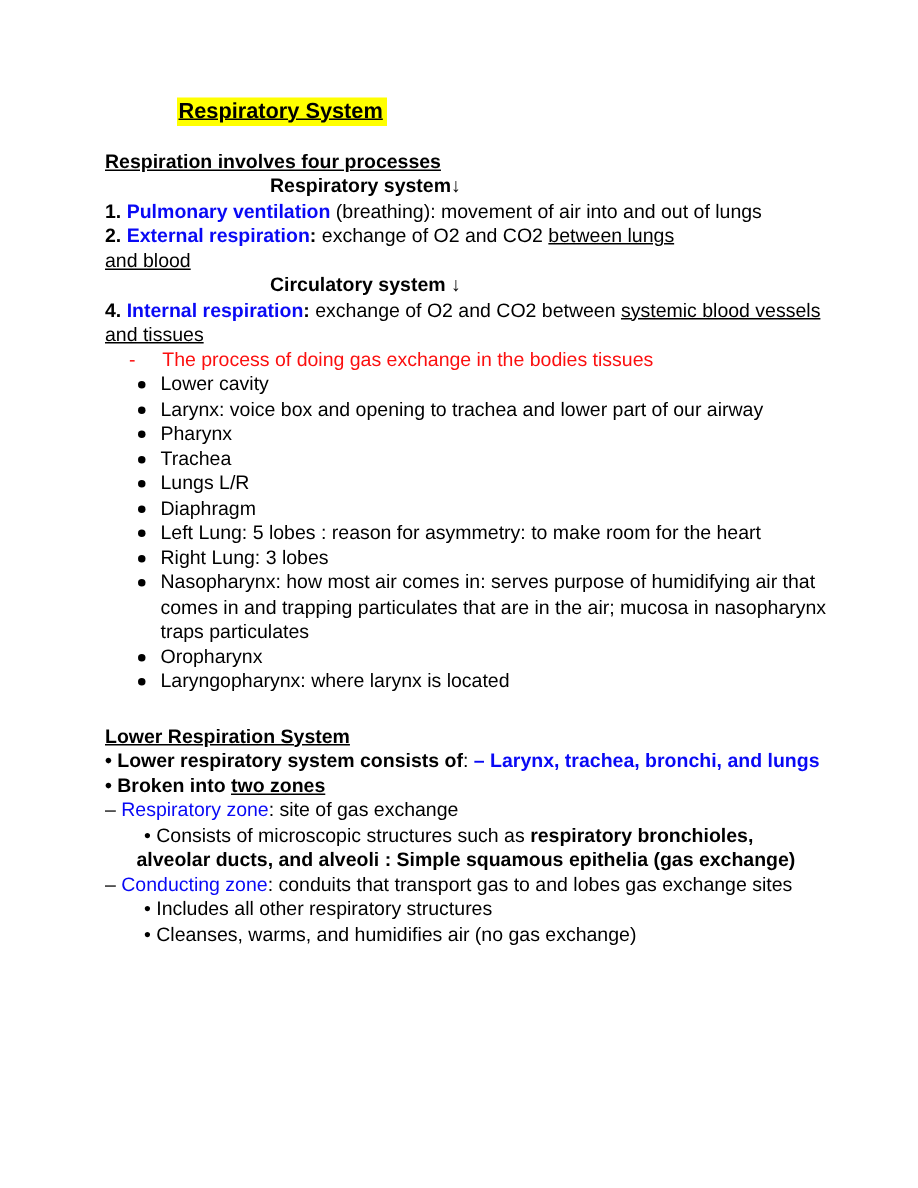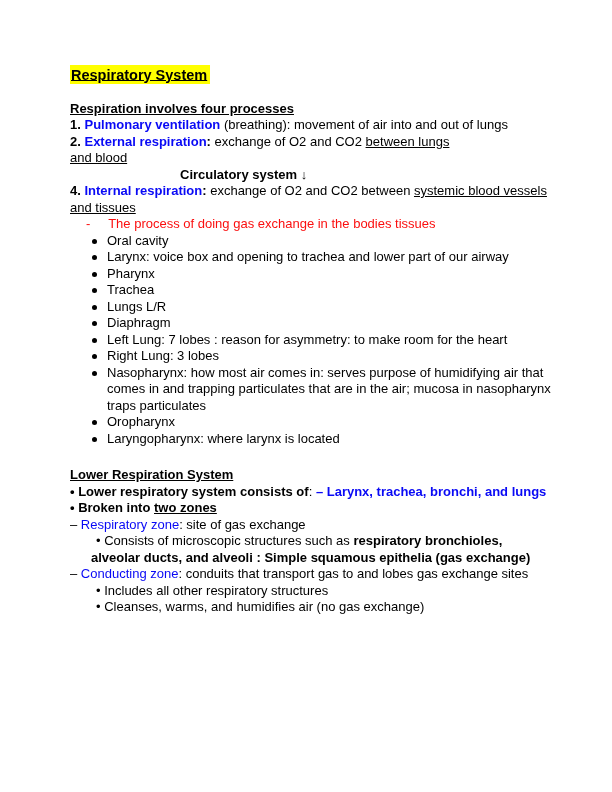--- a/index.html
+++ b/index.html
@@ -40,44 +40,46 @@
     background: #000000;
   }
   .seg { }
   .s-bold { font-weight: bold; }
   .s-blue { color: var(--blue, #0000ff); }
   .s-red  { color: var(--red, #ff0000); }
   .s-underline { text-decoration: underline; }
   .s-highlight {
     background: var(--highlight, #ffff00);
     padding: 1.5px 3px 1.5px 1px;
+    margin-left: 48px;
   }
   .s-title { font-size: 14.5px; }
 </style>
 </head>
 <body>
 
 <div class="page">
   <div class="content">
       <div class="line"><span class="seg s-title s-bold s-underline s-highlight">Respiratory System</span></div>
       <div class="line" style="margin-top: 17px;"><span class="seg s-bold s-underline">Respiration involves four processes</span></div>
+      <div class="line indent-tab"><span class="seg s-bold">Respiratory system↓</span></div>
       <div class="line"><span class="seg s-bold">1. </span><span class="seg s-bold s-blue">Pulmonary ventilation</span><span class="seg"> (breathing): movement of air into and out of lungs</span></div>
       <div class="line"><span class="seg s-bold">2. </span><span class="seg s-bold s-blue">External respiration</span><span class="seg s-bold">:</span><span class="seg"> exchange of O2 and CO2 </span><span class="seg s-underline">between lungs</span></div>
       <div class="line"><span class="seg s-underline">and blood</span></div>
       <div class="line indent-tab"><span class="seg s-bold">Circulatory system ↓</span></div>
       <div class="line"><span class="seg s-bold">4. </span><span class="seg s-bold s-blue">Internal respiration</span><span class="seg s-bold">:</span><span class="seg"> exchange of O2 and CO2 between </span><span class="seg s-underline">systemic blood vessels</span></div>
       <div class="line"><span class="seg s-underline">and tissues</span></div>
       <div class="line indent-dash"><span class="seg s-red">-     The process of doing gas exchange in the bodies tissues</span></div>
-      <div class="line indent-bullet"><span class="bullet-dot"></span><span class="seg">Oral cavity</span></div>
+      <div class="line indent-bullet"><span class="bullet-dot"></span><span class="seg">Lower cavity</span></div>
       <div class="line indent-bullet"><span class="bullet-dot"></span><span class="seg">Larynx: voice box and opening to trachea and lower part of our airway</span></div>
       <div class="line indent-bullet"><span class="bullet-dot"></span><span class="seg">Pharynx</span></div>
       <div class="line indent-bullet"><span class="bullet-dot"></span><span class="seg">Trachea</span></div>
       <div class="line indent-bullet"><span class="bullet-dot"></span><span class="seg">Lungs L/R</span></div>
       <div class="line indent-bullet"><span class="bullet-dot"></span><span class="seg">Diaphragm</span></div>
-      <div class="line indent-bullet"><span class="bullet-dot"></span><span class="seg">Left Lung: 7 lobes : reason for asymmetry: to make room for the heart</span></div>
+      <div class="line indent-bullet"><span class="bullet-dot"></span><span class="seg">Left Lung: 5 lobes : reason for asymmetry: to make room for the heart</span></div>
       <div class="line indent-bullet"><span class="bullet-dot"></span><span class="seg">Right Lung: 3 lobes</span></div>
       <div class="line indent-bullet"><span class="bullet-dot"></span><span class="seg">Nasopharynx: how most air comes in: serves purpose of humidifying air that</span></div>
       <div class="line indent-cont"><span class="seg">comes in and trapping particulates that are in the air; mucosa in nasopharynx</span></div>
       <div class="line indent-cont"><span class="seg">traps particulates</span></div>
       <div class="line indent-bullet"><span class="bullet-dot"></span><span class="seg">Oropharynx</span></div>
       <div class="line indent-bullet"><span class="bullet-dot"></span><span class="seg">Laryngopharynx: where larynx is located</span></div>
       <div class="line" style="margin-top: 20px;"><span class="seg s-bold s-underline">Lower Respiration System</span></div>
       <div class="line"><span class="seg s-bold">• Lower respiratory system consists of</span><span class="seg">: </span><span class="seg s-bold s-blue">– Larynx, trachea, bronchi, and lungs</span></div>
       <div class="line"><span class="seg s-bold">• Broken into </span><span class="seg s-bold s-underline">two zones</span></div>
       <div class="line"><span class="seg">– </span><span class="seg s-blue">Respiratory zone</span><span class="seg">: site of gas exchange</span></div>

